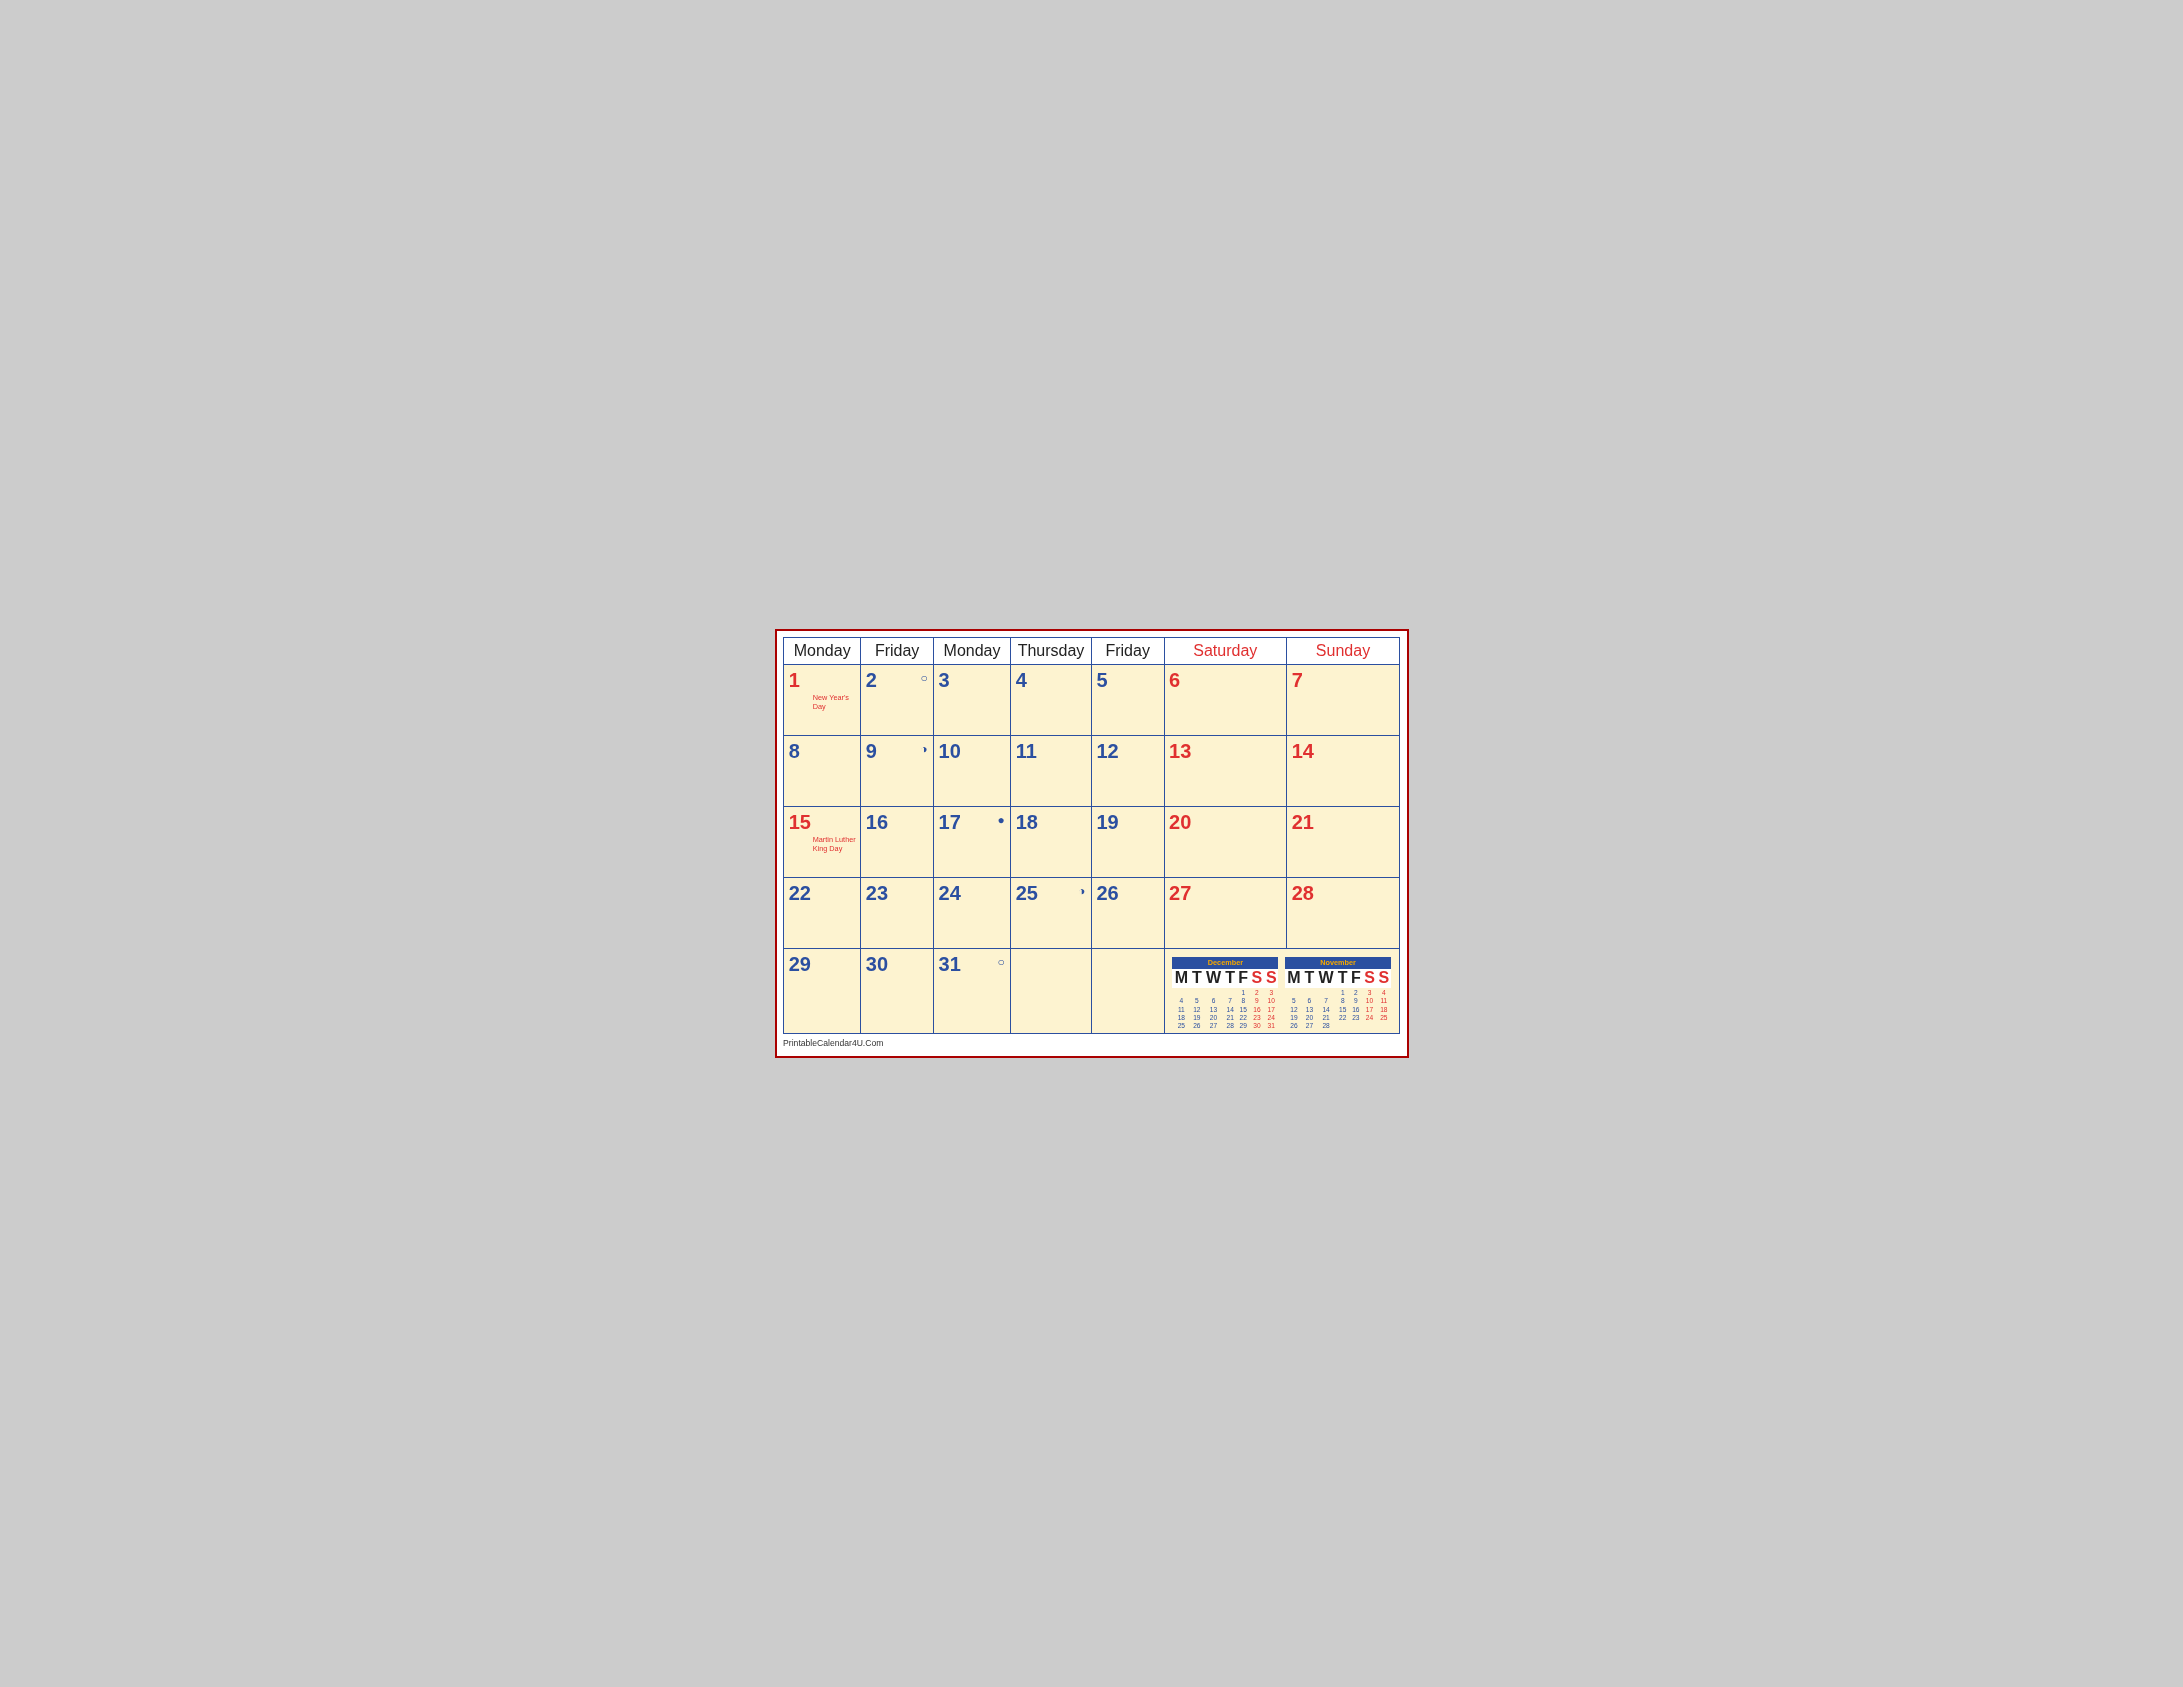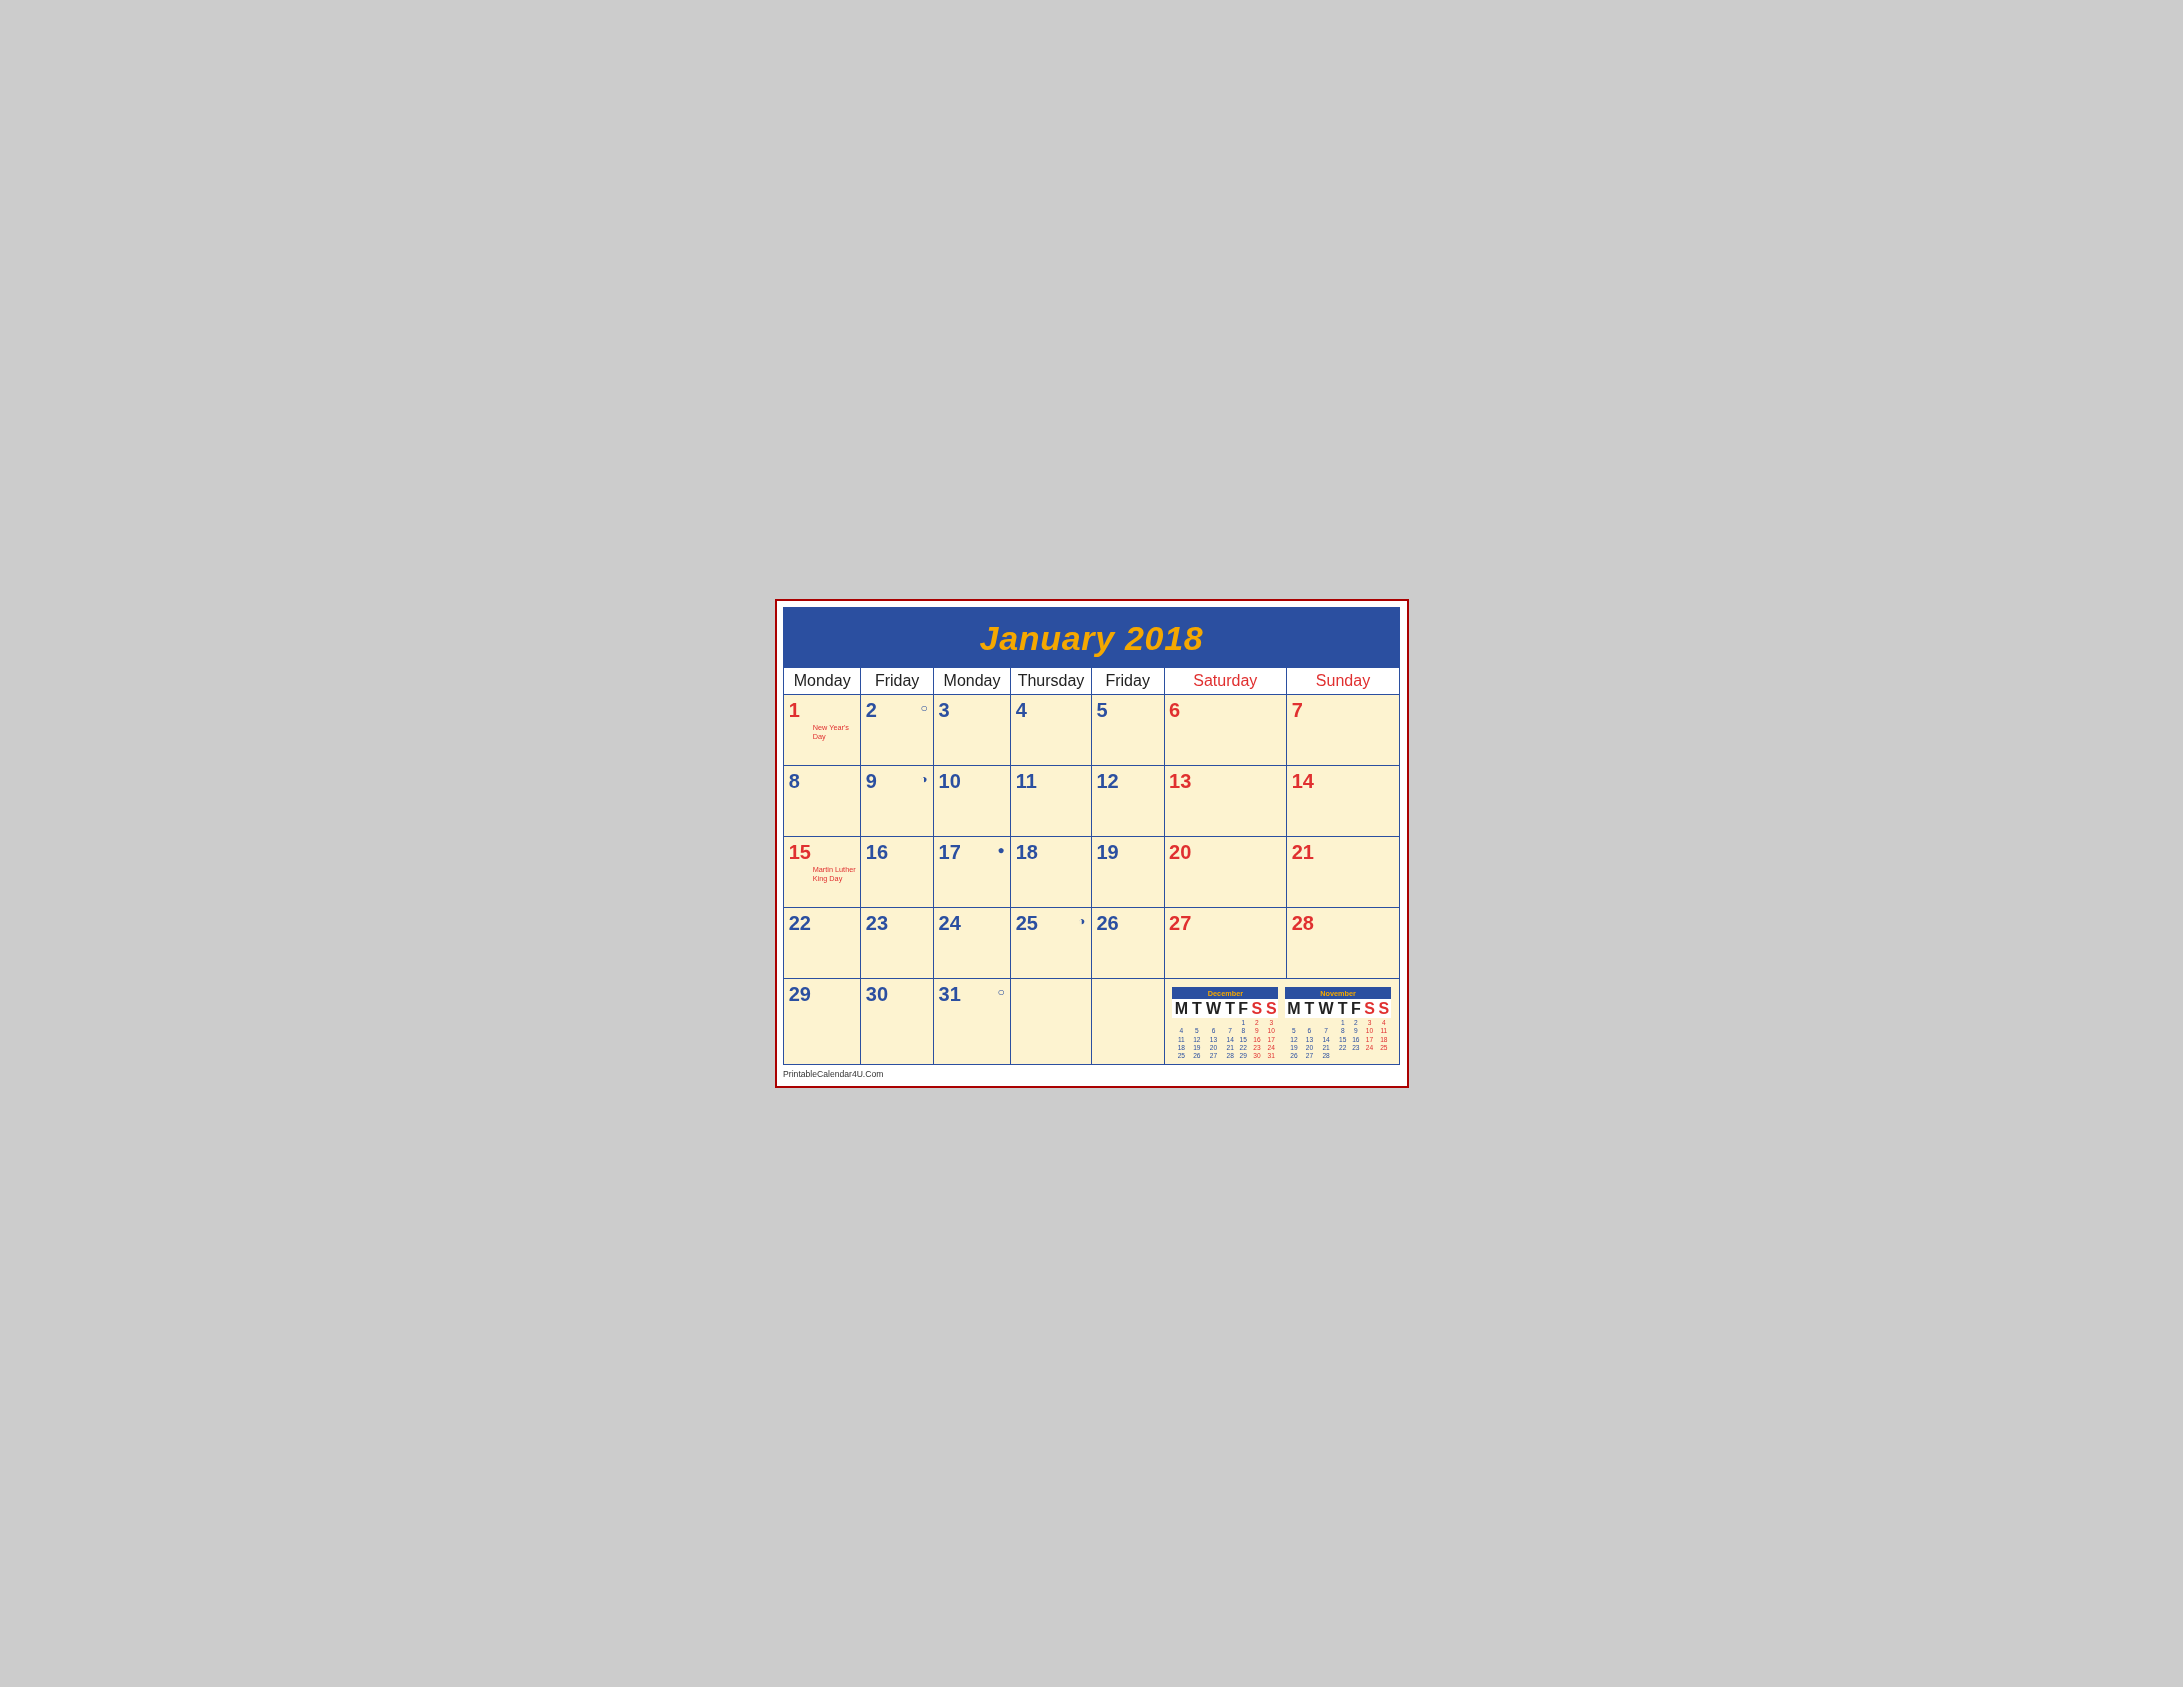--- a/index.html
+++ b/index.html
@@ -124,23 +124,20 @@
       padding: 4px 0 1.3px 0;
     }
     .last-row td {
       height: 79px;
     }
   </style>
 </head>
 <body>
 
 <div class="calendar-wrapper">
-  <div class="calendar-header">
-    <h1>January 2018</h1>
-  </div>
   <table class="calendar-table">
     <thead>
       <tr id="weekday-header-row">
           <th>Monday</th>
           <th>Friday</th>
           <th>Monday</th>
           <th>Thursday</th>
           <th>Friday</th>
           <th class="weekend">Saturday</th>
           <th class="weekend">Sunday</th>

